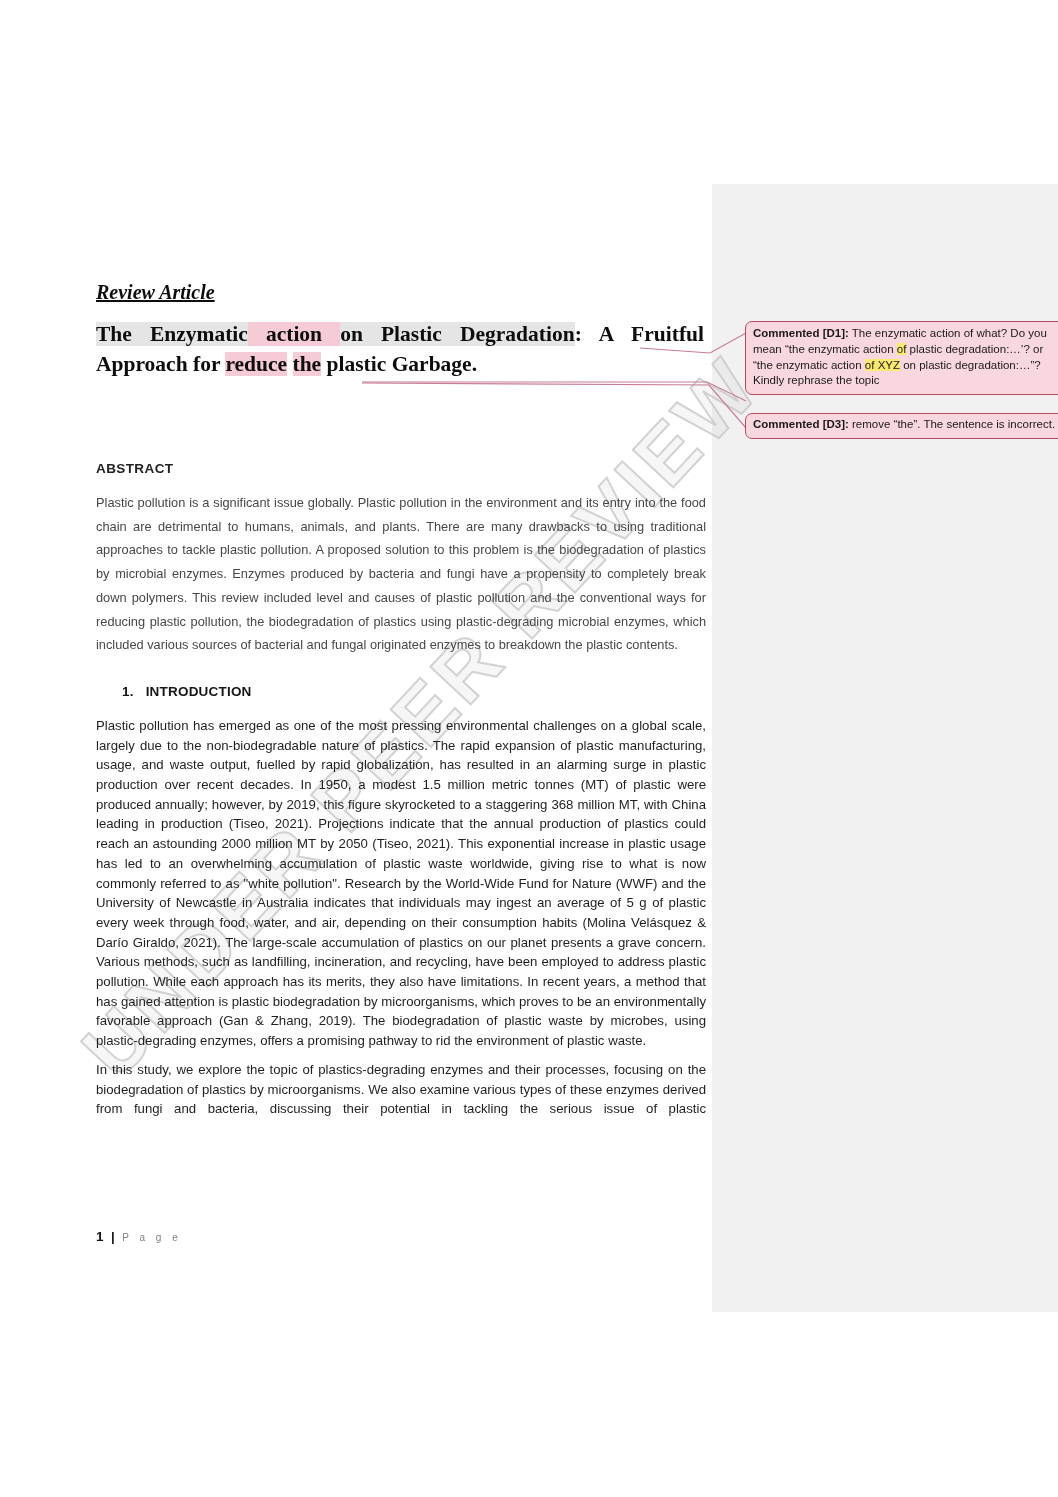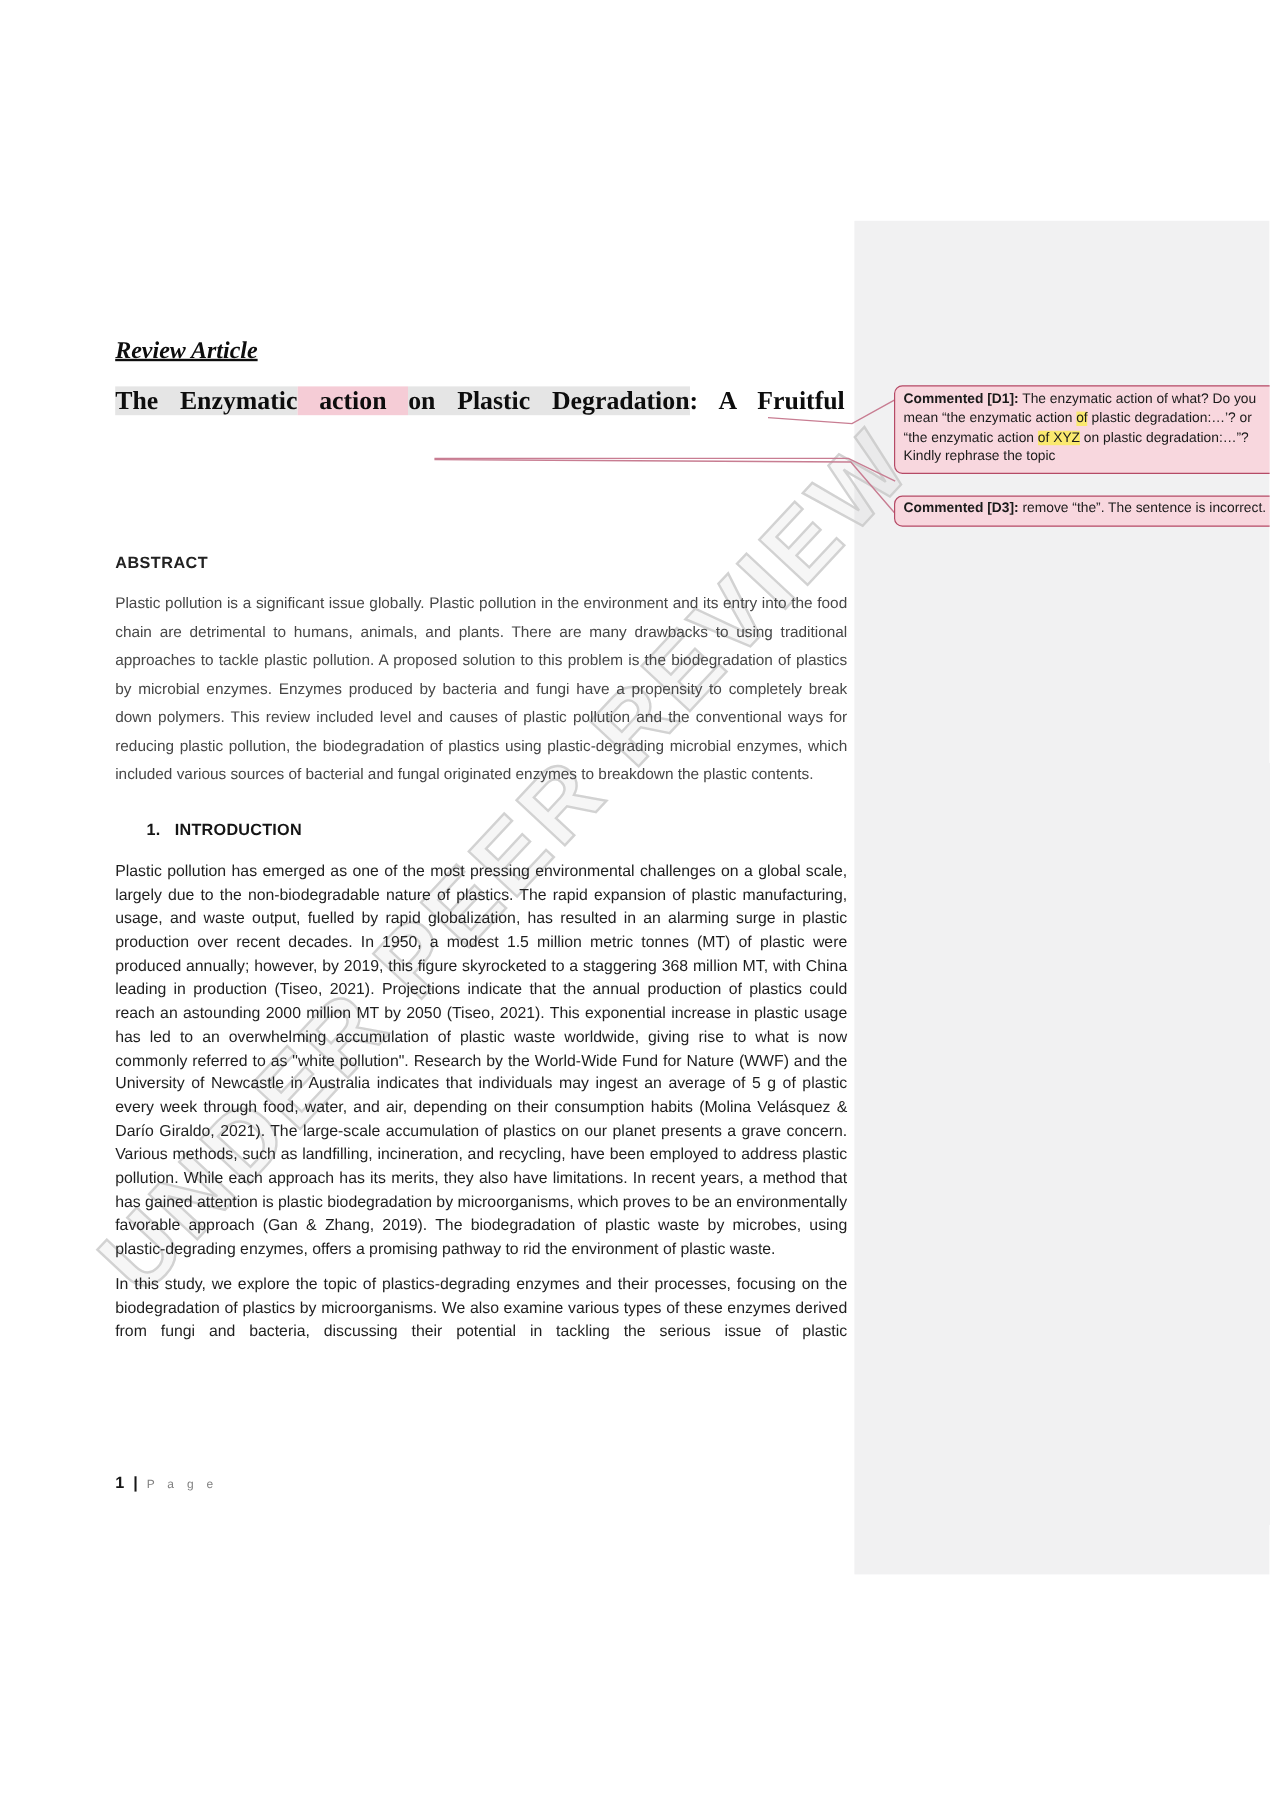--- a/index.html
+++ b/index.html
@@ -91,20 +91,21 @@
 <div class="page">
 
   <div class="comment-margin"></div>
 
   <div class="watermark">UNDER PEER REVIEW</div>
 
   <div class="review-label">Review Article</div>
 
   <h1 class="doc-title content" style="margin:0; position:absolute;">
     <div class="tline1"><span class="seg-yellow">The Enzymatic</span><span class="seg-pink"> action </span><span class="seg-yellow">on Plastic Degradation</span><span class="seg-none">: A Fruitful</span></div>
+    <div class="tline2"><span class="seg-none">Approach for </span><span class="seg-pink">reduce</span><span class="seg-none"> </span><span class="seg-pink">the</span><span class="seg-none"> plastic Garbage.</span></div>
   </h1>
 
   <svg class="connectors" width="1058" height="1497" viewBox="0 0 1058 1497">
     <polyline points="640,348 710,353 746,333" fill="none" stroke="#c87d92" stroke-width="1.2"></polyline>
     <polyline points="362,382 707,382 746,401" fill="none" stroke="#c87d92" stroke-width="1.2"></polyline>
     <polyline points="362,383 709,385 746,428" fill="none" stroke="#c87d92" stroke-width="1.2"></polyline>
   </svg>
 
   <div class="comment-box cbox-d1">
     <b>Commented [D1]:</b><span><span class="seg-none"> The enzymatic action of what? Do you mean “the enzymatic action </span><span class="seg-soft-yellow">of</span><span class="seg-none"> plastic degradation:…’? or “the enzymatic action </span><span class="seg-soft-yellow">of XYZ</span><span class="seg-none"> on plastic degradation:…”? Kindly rephrase the topic</span></span>

